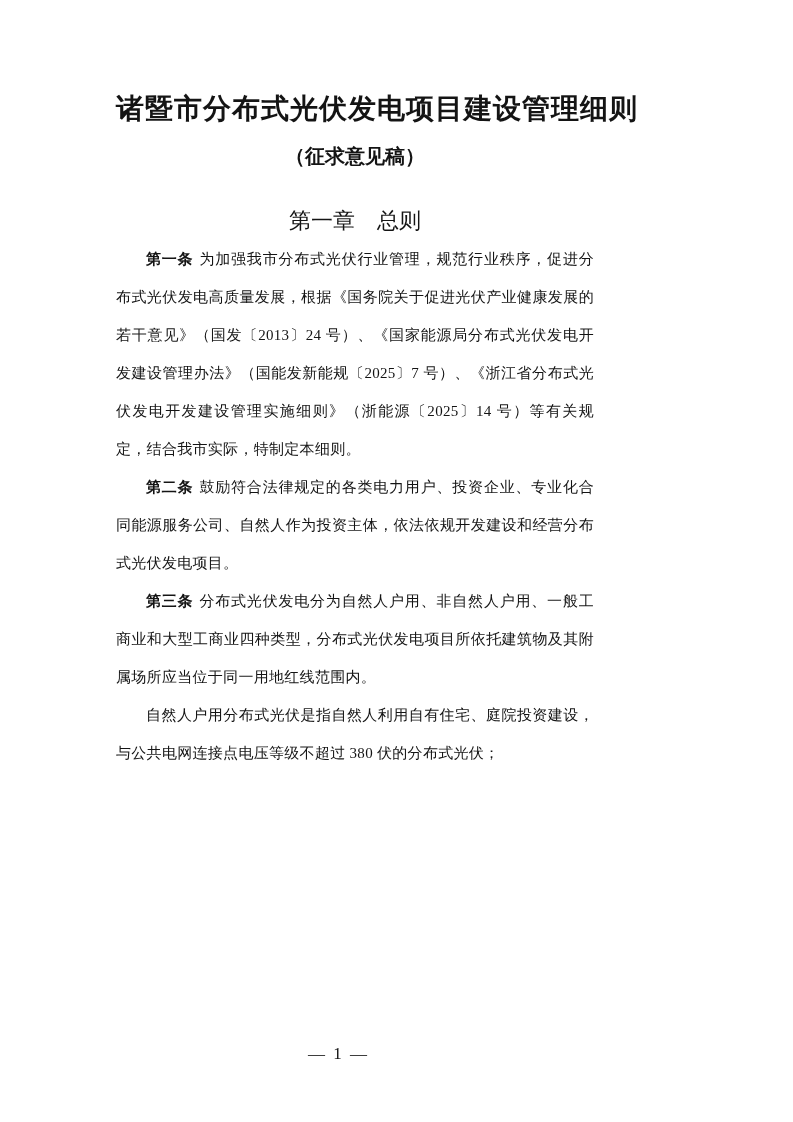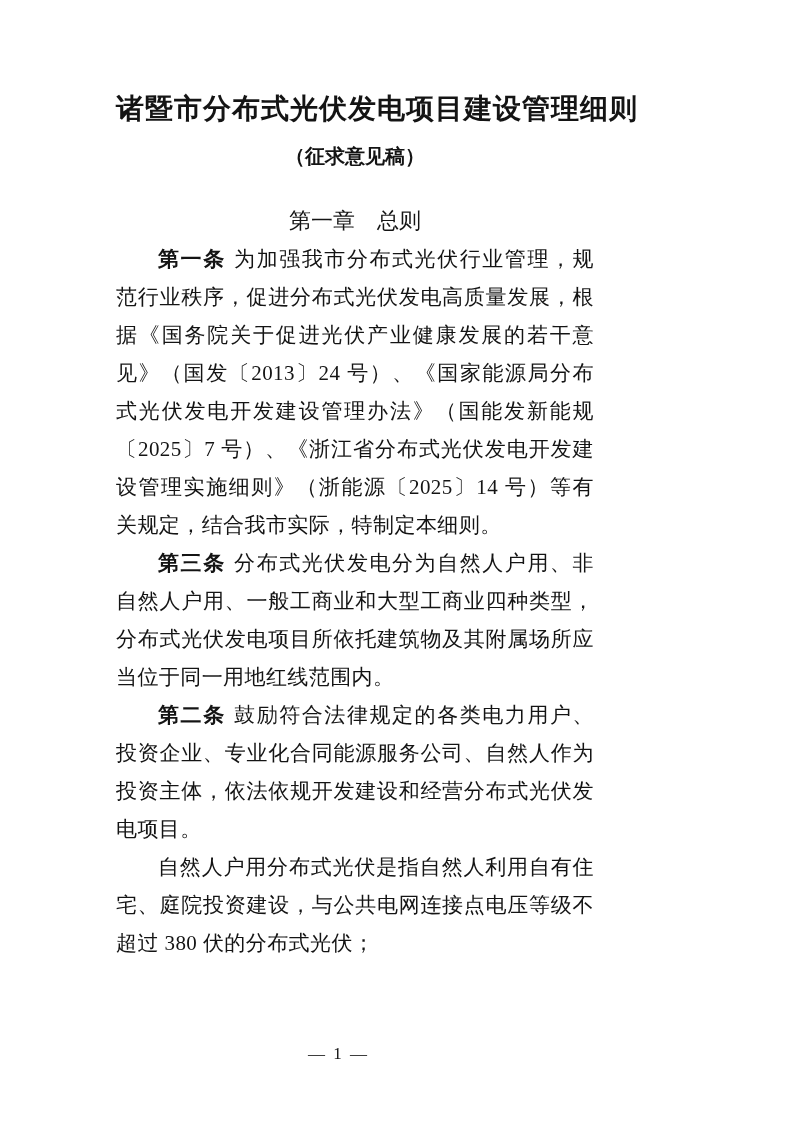--- a/index.html
+++ b/index.html
@@ -37,21 +37,21 @@
   }
   .chapter-heading {
     margin-top: 32px;
     font-size: 22px;
     font-weight: 400;
     line-height: 32px;
     text-align: center;
   }
   .doc-body {
     margin-top: 3px;
-    font-size: 21px;
+    font-size: 15px;
     line-height: 38px;
     text-align: justify;
     letter-spacing: 0.02em;
   }
   .para {
     margin: 0;
     text-indent: 2em;
   }
   .para-label {
     font-family: "Liberation Sans", "DejaVu Sans", sans-serif;
@@ -80,23 +80,23 @@
   <h1 class="doc-title">诸暨市分布式光伏发电项目建设管理细则</h1>
 
   <div class="doc-subtitle">（征求意见稿）</div>
 
   <div class="chapter-heading">第一章　总则</div>
 
   <div class="doc-body">
 
     <p class="para"><span class="para-label">第一条</span><span class="para-text">为加强我市分布式光伏行业管理，规范行业秩序，促进分布式光伏发电高质量发展，根据《国务院关于促进光伏产业健康发展的若干意见》（国发〔2013〕24 号）、《国家能源局分布式光伏发电开发建设管理办法》（国能发新能规〔2025〕7 号）、《浙江省分布式光伏发电开发建设管理实施细则》（浙能源〔2025〕14 号）等有关规定，结合我市实际，特制定本细则。</span></p>
 
+    <p class="para"><span class="para-label">第二条</span><span class="para-text">鼓励符合法律规定的各类电力用户、投资企业、专业化合同能源服务公司、自然人作为投资主体，依法依规开发建设和经营分布式光伏发电项目。</span></p>
+
     <p class="para"><span class="para-label">第三条</span><span class="para-text">分布式光伏发电分为自然人户用、非自然人户用、一般工商业和大型工商业四种类型，分布式光伏发电项目所依托建筑物及其附属场所应当位于同一用地红线范围内。</span></p>
-
-    <p class="para"><span class="para-label">第二条</span><span class="para-text">鼓励符合法律规定的各类电力用户、投资企业、专业化合同能源服务公司、自然人作为投资主体，依法依规开发建设和经营分布式光伏发电项目。</span></p>
 
     <p class="para"><span class="para-label"></span><span class="para-text">自然人户用分布式光伏是指自然人利用自有住宅、庭院投资建设，与公共电网连接点电压等级不超过 380 伏的分布式光伏；</span></p>
 
 
   </div>
 
   <div class="page-footer">
     <span>— 1 —</span>
   </div>
 

